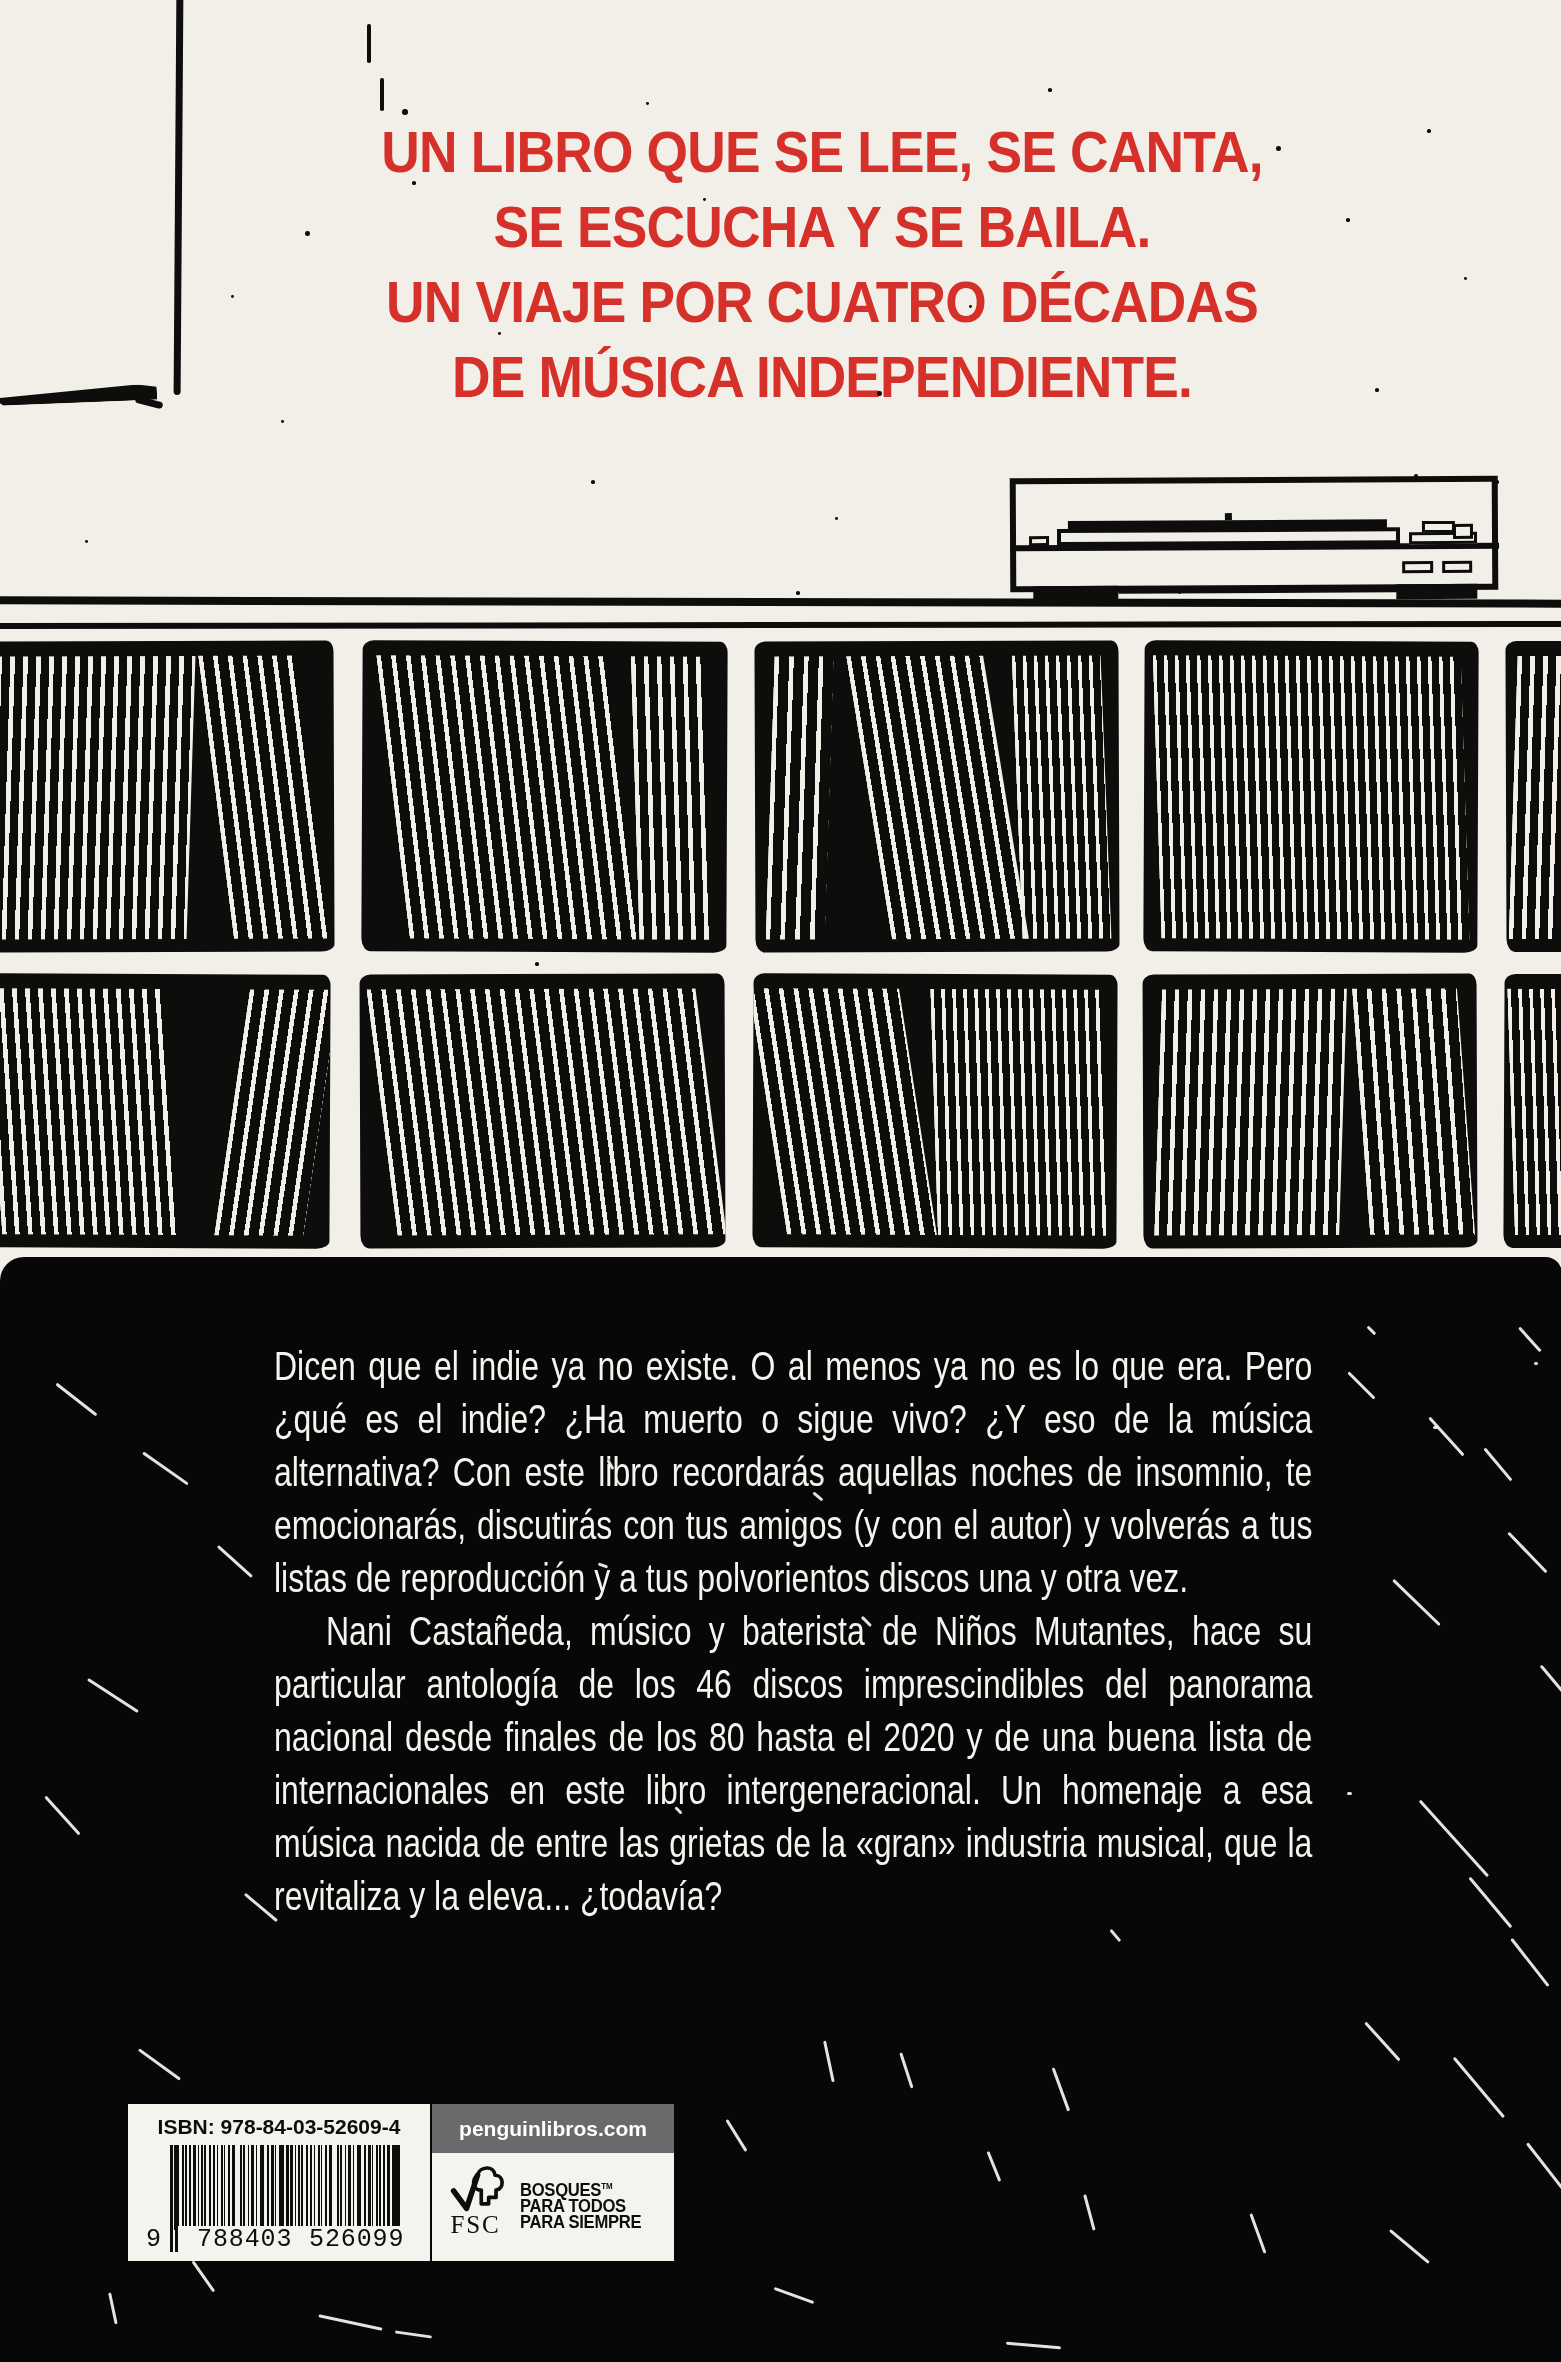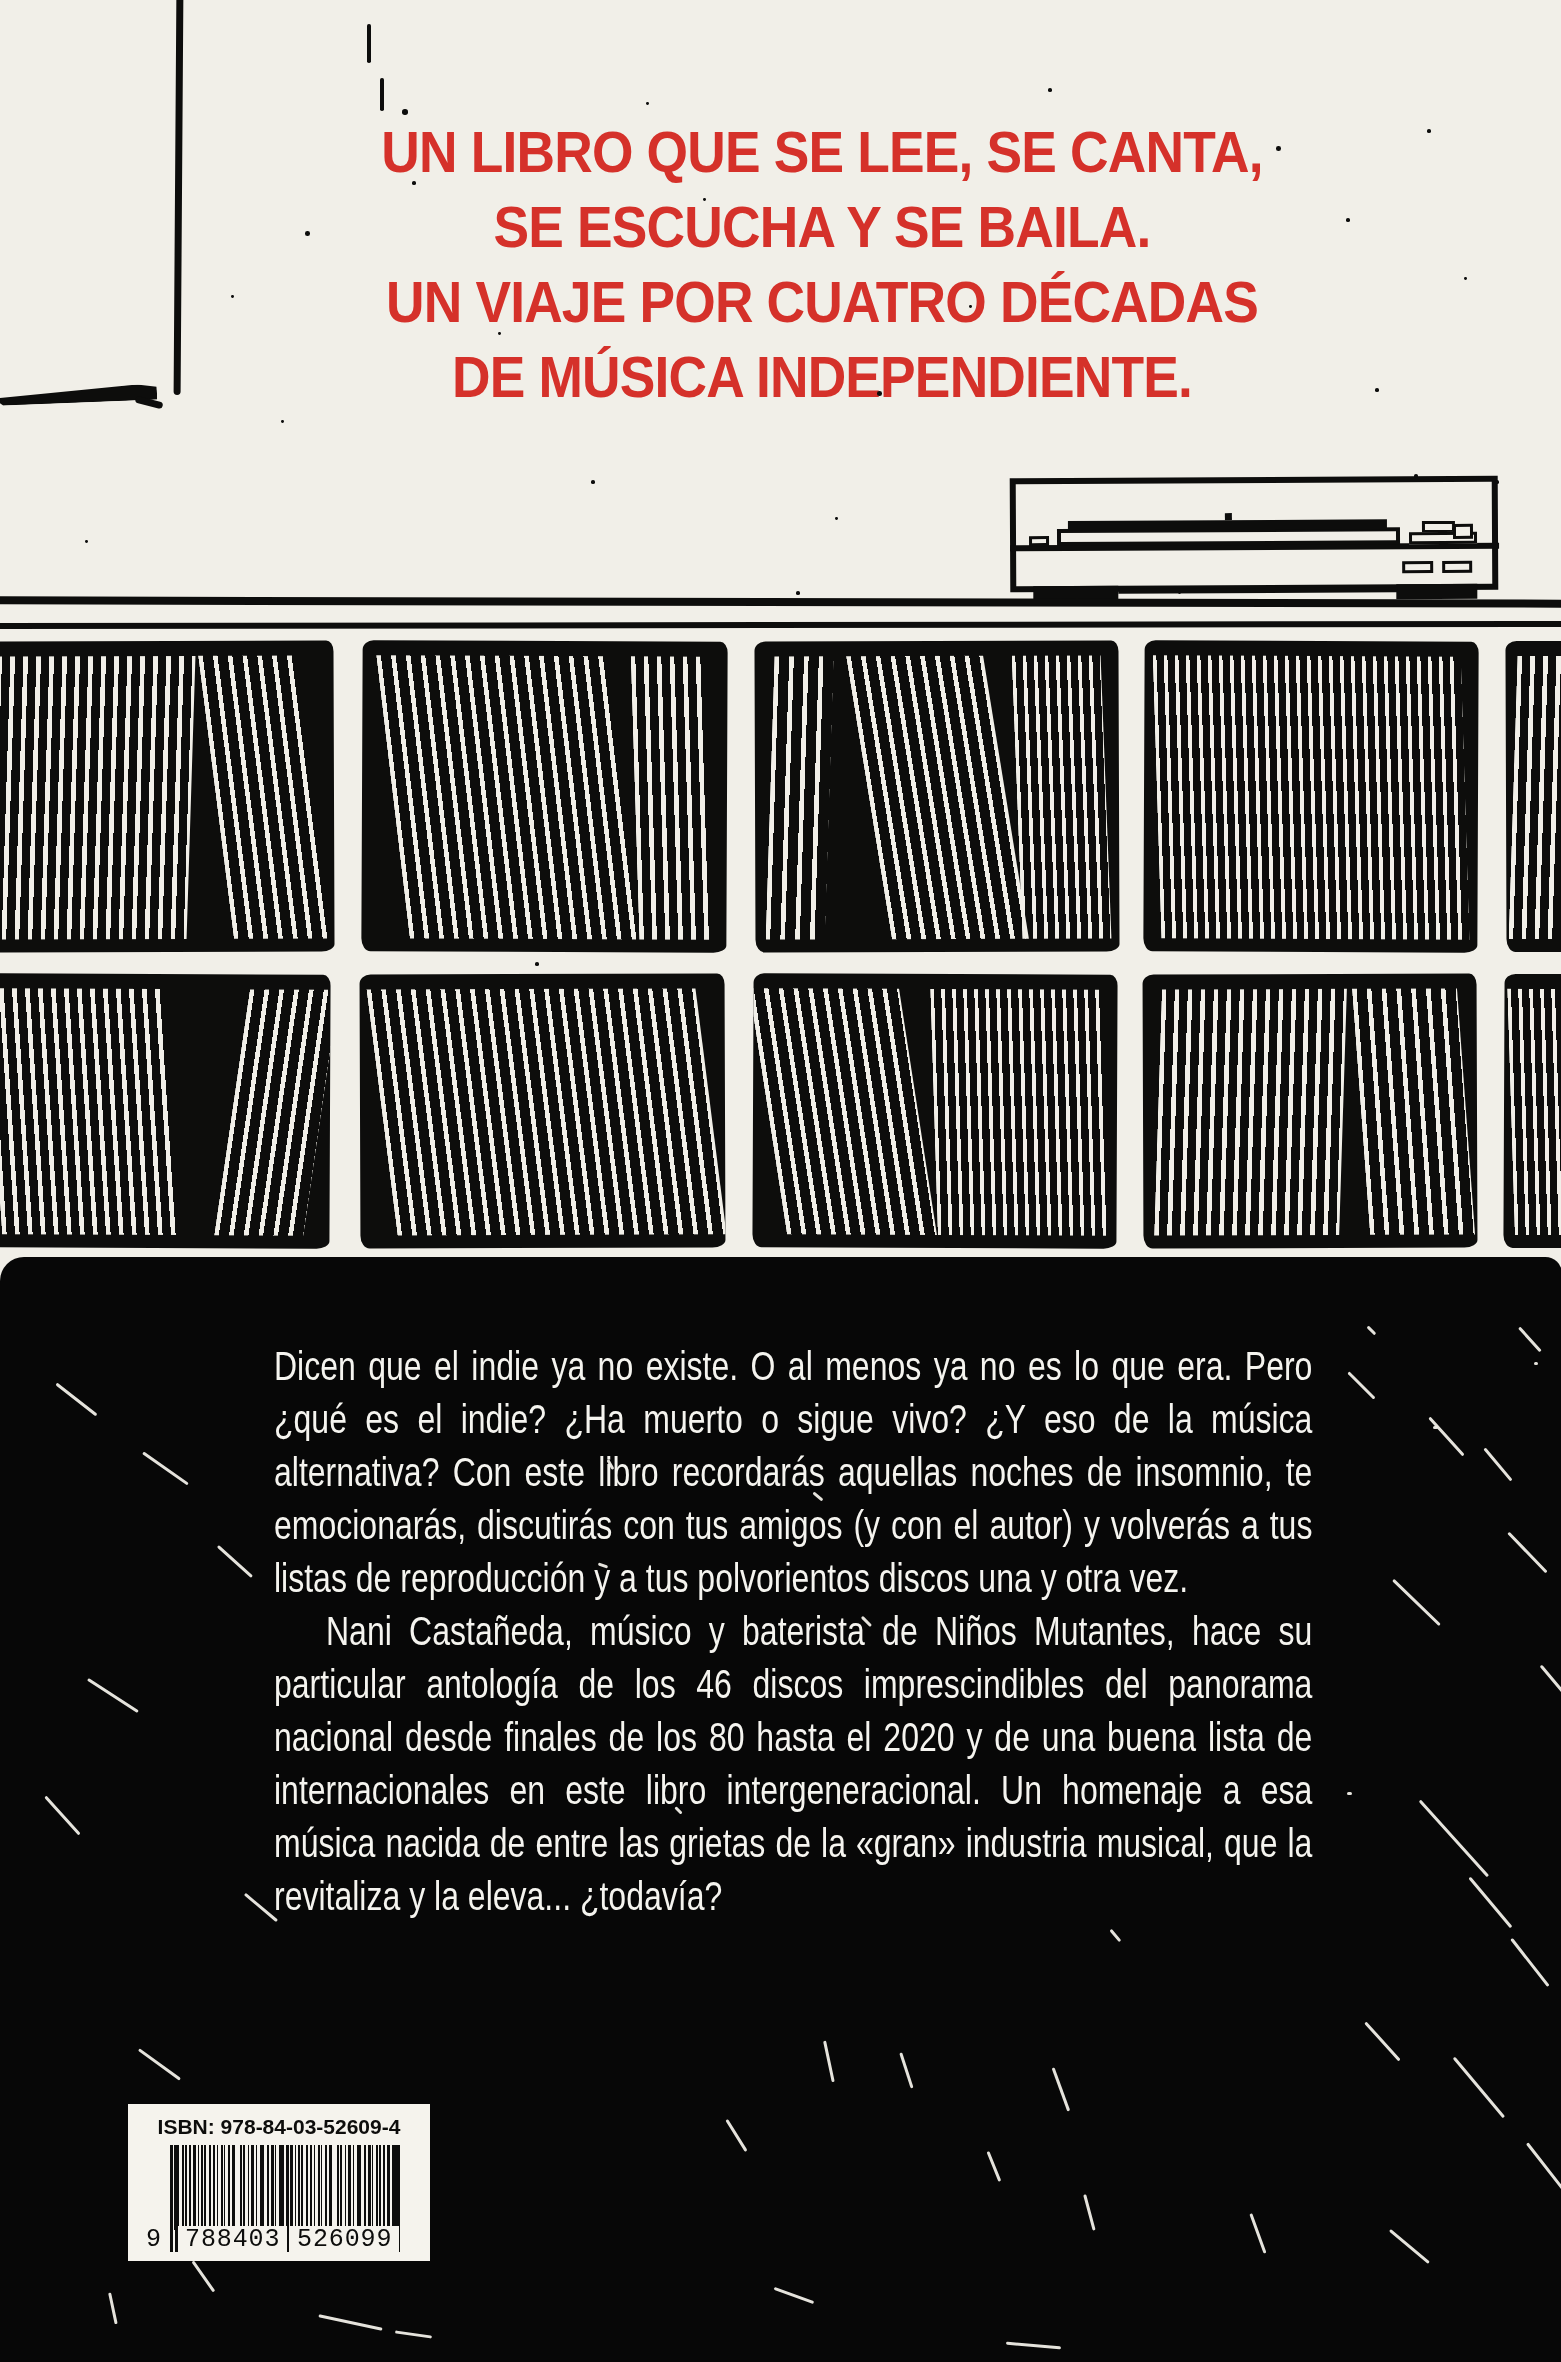--- a/index.html
+++ b/index.html
@@ -78,21 +78,21 @@
   .isbn-label{position:absolute;left:0;right:0;top:11px;text-align:center;color:var(--c-ink);
               font-weight:700;font-size:21px;letter-spacing:0}
   .barcode{position:absolute;left:42px;top:41px;width:227px;height:85px;
      background-image:repeating-linear-gradient(90deg,
        var(--c-ink) 0 1.8px,transparent 1.8px 3.7px,var(--c-ink) 3.7px 6.5px,transparent 6.5px 8.3px,
        var(--c-ink) 8.3px 9.2px,transparent 9.2px 12px,var(--c-ink) 12px 14px,transparent 14px 14.8px,
        var(--c-ink) 14.8px 16.6px,transparent 16.6px 19.4px)}
   .guard{position:absolute;top:41px;height:107px;width:2.8px;background:var(--c-ink)}
   .digits{position:absolute;top:122px;height:28px;color:var(--c-ink);
           font-family:"Liberation Mono",monospace;font-size:25px;line-height:28px;letter-spacing:0.9px}
-  .dg{background:var(--c-paper_white);padding:0 7px}
+  .dg{background:var(--c-paper_white);padding:0 19px}
   .d9{left:5.5px;width:41px;text-align:center}
   .g1{left:50px} .g2{left:162px}
 
   
   .pub-box{left:432px;top:2104px;width:242px;height:157px;background:var(--c-paper_white);z-index:4}
   .band{position:absolute;left:0;right:0;top:0;height:49px;background:var(--c-band_gray);
         display:flex;align-items:center;justify-content:center;color:#fff;
         font-weight:700;font-size:21px;letter-spacing:0}
   .fsc-tree{position:absolute;left:16.6px;top:59px;width:59px;height:54px}
   .fsc-word{position:absolute;left:18.5px;top:107px;font-family:"Liberation Serif",serif;
@@ -195,20 +195,33 @@
     <i class="guard" style="left:47px"></i>
     <i class="guard" style="left:153px"></i>
     <i class="guard" style="left:158px"></i>
     <i class="guard" style="left:265px"></i>
     <i class="guard" style="left:269px"></i>
     <span class="digits d9" style="position:absolute">9</span>
     <span class="digits dg g1" style="position:absolute">788403</span>
     <span class="digits dg g2" style="position:absolute">526099</span>
   </div>
 
+  <div class="abs pub-box">
+    <div class="band">penguinlibros.com</div>
+    <svg class="fsc-tree" viewBox="0 0 64 58">
+      <path d="M5 30 L19 49 L31 13" fill="none" stroke="#0d0d0c" stroke-width="6" stroke-linecap="round" stroke-linejoin="round"></path>
+      <path d="M31 13 C33 3 49 2 50 13 C60 13 60 28 51 29 L51 37 L43 37 L43 44 L35 44 L35 29 C26 30 24 17 31 13 Z" fill="none" stroke="#0d0d0c" stroke-width="4" stroke-linejoin="round"></path>
+    </svg>
+    <div class="fsc-word">FSC</div>
+    <div class="fsc-tag">
+      <span>BOSQUES</span><sup>TM</sup><br>
+      <span>PARA TODOS</span><br>
+      <span>PARA SIEMPRE</span>
+    </div>
+  </div>
 
 <i class="dot" style="left: 305px; top: 231px; width: 4.6px; height: 4.6px;"></i>
     <i class="dot" style="left: 402px; top: 109px; width: 5.5px; height: 5.5px;"></i>
     <i class="dot" style="left: 412px; top: 181px; width: 3.7px; height: 3.7px;"></i>
     <i class="dot" style="left: 877px; top: 391px; width: 4.6px; height: 4.6px;"></i>
     <i class="dot" style="left: 591px; top: 480px; width: 3.7px; height: 3.7px;"></i>
     <i class="dot" style="left: 1048px; top: 88px; width: 3.7px; height: 3.7px;"></i>
     <i class="dot" style="left: 1276px; top: 146px; width: 4.6px; height: 4.6px;"></i>
     <i class="dot" style="left: 1427px; top: 129px; width: 3.7px; height: 3.7px;"></i>
     <i class="dot" style="left: 1495px; top: 480px; width: 3.7px; height: 3.7px;"></i>

